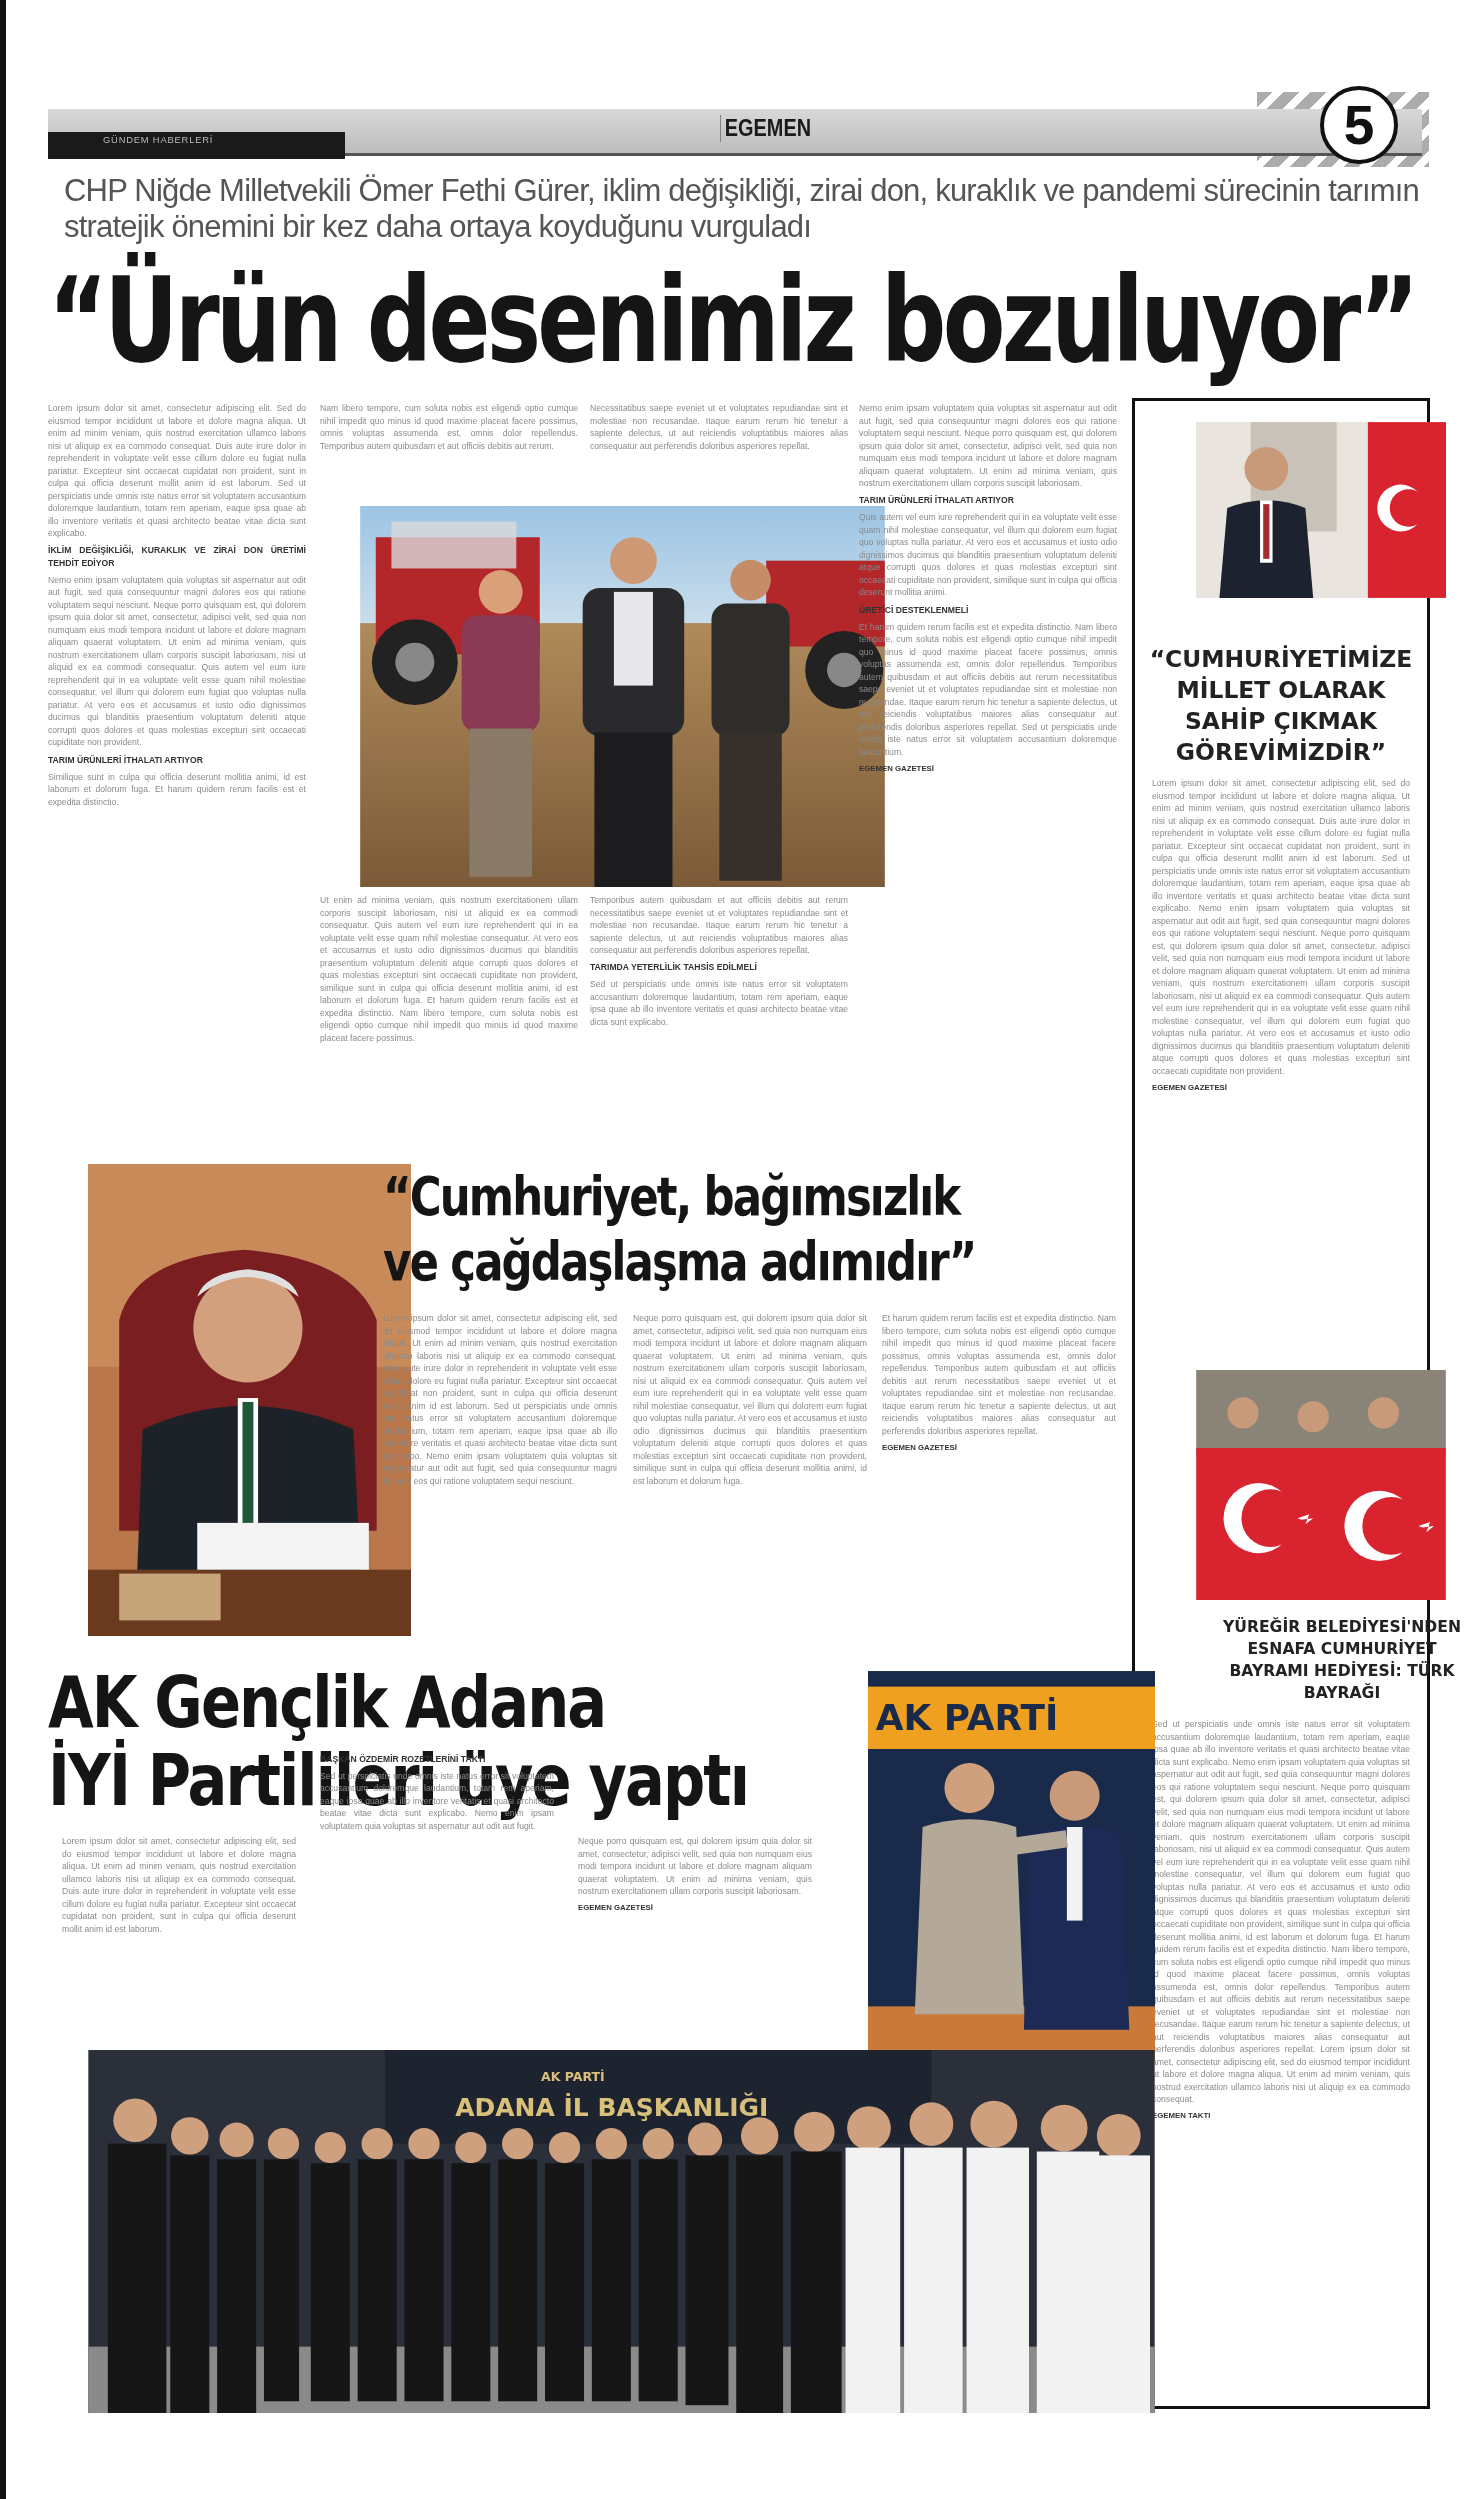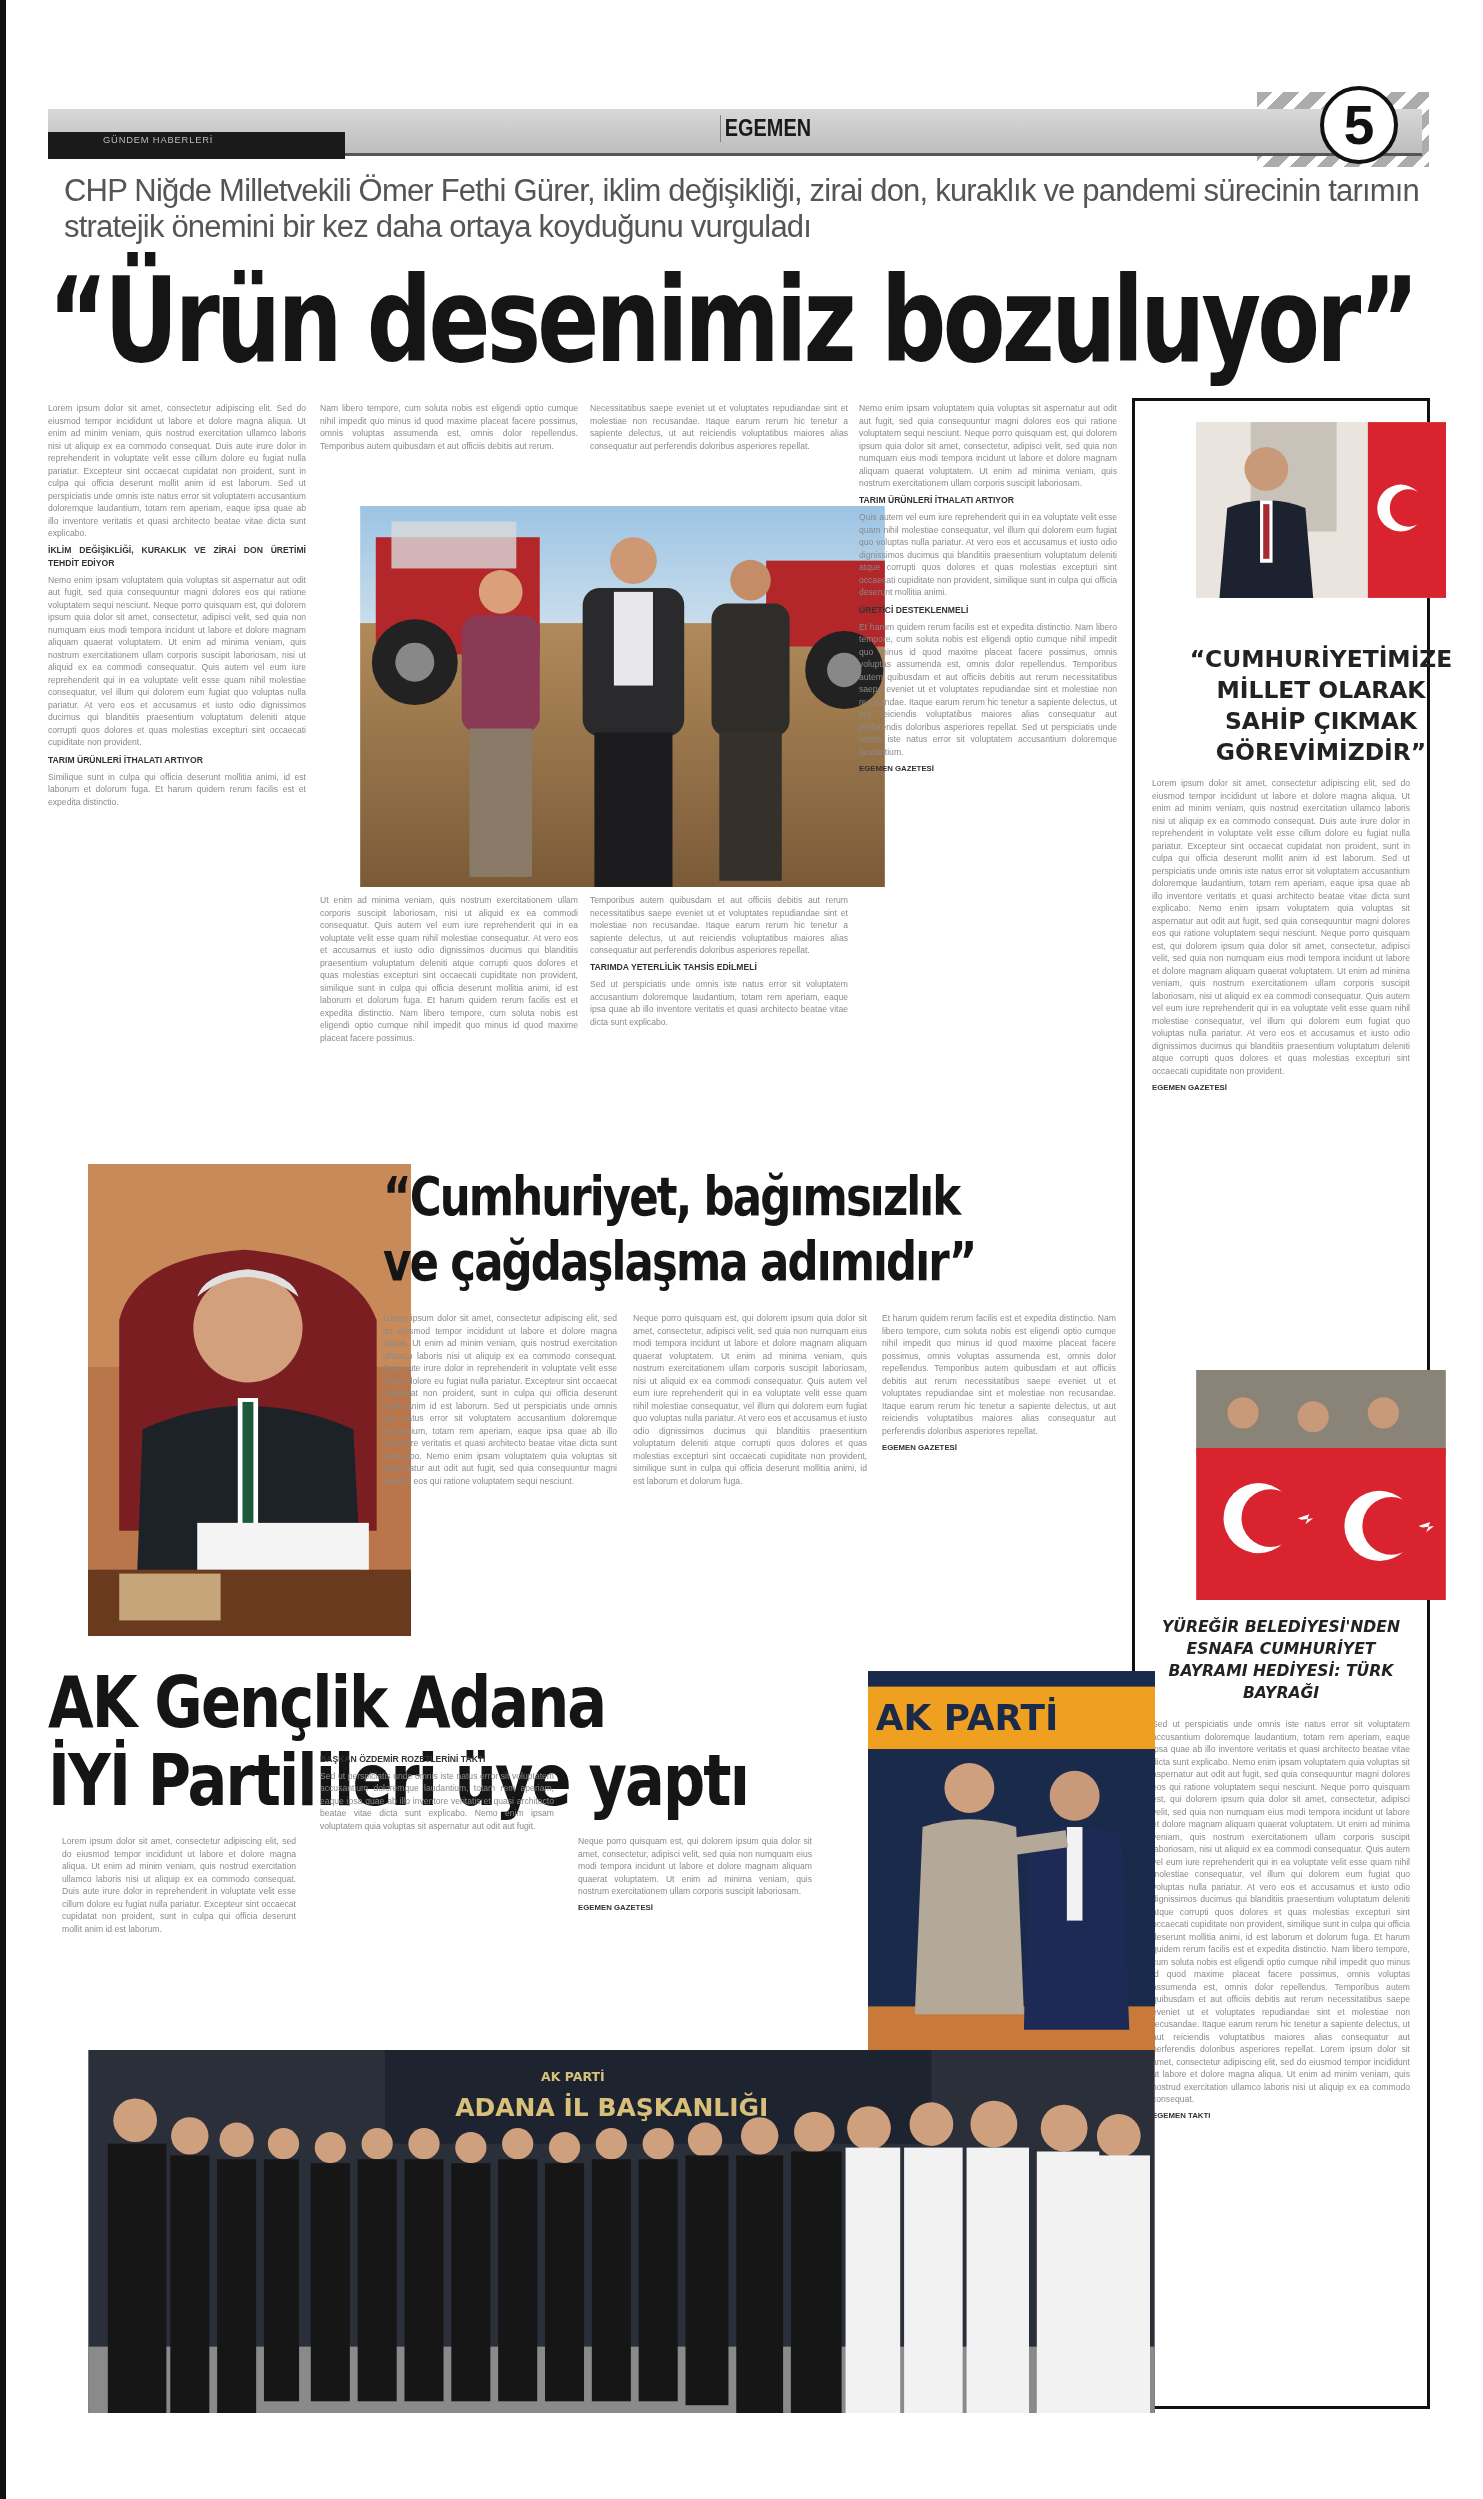--- a/index.html
+++ b/index.html
@@ -116,42 +116,42 @@
     <rect x="70" y="0" width="110" height="140" fill="#c9c2b8"></rect>
     <rect x="220" y="0" width="100" height="225" fill="#d9232e"></rect>
     <circle cx="262" cy="110" r="30" fill="#fff"></circle>
       <circle cx="272" cy="110" r="24" fill="#d9232e"></circle>
     <circle cx="90" cy="60" r="28" fill="#c99a7a"></circle>
     <path d="M30 225 L40 110 Q90 90 140 110 L150 225 Z" fill="#1d2230"></path>
     <rect x="82" y="100" width="16" height="80" fill="#fff"></rect>
     <rect x="86" y="105" width="8" height="70" fill="#a82a30"></rect>
   </svg>
 </div>
-<div class="abs sb-head" style="left:1148px;top:644px;width:266px;font-size:23.4px;line-height:31px;margin-left:40px;">“CUMHURİYETİMİZE MİLLET OLARAK SAHİP ÇIKMAK GÖREVİMİZDİR”</div>
+<div class="abs sb-head" style="left:1148px;top:644px;width:266px;font-size:23.4px;line-height:31px;">“CUMHURİYETİMİZE MİLLET OLARAK SAHİP ÇIKMAK GÖREVİMİZDİR”</div>
 <div class="abs col" style="left:1152px;top:777px;width:258px;height:535px;">
   <span>Lorem ipsum dolor sit amet, consectetur adipiscing elit, sed do eiusmod tempor incididunt ut labore et dolore magna aliqua. Ut enim ad minim veniam, quis nostrud exercitation ullamco laboris nisi ut aliquip ex ea commodo consequat. Duis aute irure dolor in reprehenderit in voluptate velit esse cillum dolore eu fugiat nulla pariatur. Excepteur sint occaecat cupidatat non proident, sunt in culpa qui officia deserunt mollit anim id est laborum. Sed ut perspiciatis unde omnis iste natus error sit voluptatem accusantium doloremque laudantium, totam rem aperiam, eaque ipsa quae ab illo inventore veritatis et quasi architecto beatae vitae dicta sunt explicabo. Nemo enim ipsam voluptatem quia voluptas sit aspernatur aut odit aut fugit, sed quia consequuntur magni dolores eos qui ratione voluptatem sequi nesciunt. Neque porro quisquam est, qui dolorem ipsum quia dolor sit amet, consectetur, adipisci velit, sed quia non numquam eius modi tempora incidunt ut labore et dolore magnam aliquam quaerat voluptatem. Ut enim ad minima veniam, quis nostrum exercitationem ullam corporis suscipit laboriosam, nisi ut aliquid ex ea commodi consequatur. Quis autem vel eum iure reprehenderit qui in ea voluptate velit esse quam nihil molestiae consequatur, vel illum qui dolorem eum fugiat quo voluptas nulla pariatur. At vero eos et accusamus et iusto odio dignissimos ducimus qui blanditiis praesentium voluptatum deleniti atque corrupti quos dolores et quas molestias excepturi sint occaecati cupiditate non provident.</span>
   <span class="sig">EGEMEN GAZETESİ</span>
 </div>
 <div class="abs photo" style="left:1156px;top:1370px;width:250px;height:230px;">
   <svg width="250" height="230" viewBox="0 0 320 295">
     <rect width="320" height="295" fill="#c9c0b6"></rect>
     <rect x="0" y="0" width="320" height="110" fill="#8a8378"></rect>
     <circle cx="60" cy="55" r="20" fill="#c99a7a"></circle>
       <circle cx="150" cy="60" r="20" fill="#c99a7a"></circle>
       <circle cx="240" cy="55" r="20" fill="#c99a7a"></circle>
     <rect x="0" y="100" width="320" height="195" fill="#d9232e"></rect>
     <circle cx="80" cy="190" r="45" fill="#fff"></circle>
       <circle cx="95" cy="190" r="37" fill="#d9232e"></circle>
     <polygon points="130,190 145,185 140,198 150,190 135,192" fill="#fff"></polygon>
     <circle cx="235" cy="200" r="45" fill="#fff"></circle>
       <circle cx="250" cy="200" r="37" fill="#d9232e"></circle>
     <polygon points="285,200 300,195 295,208 305,200 290,202" fill="#fff"></polygon>
   </svg>
 </div>
-<div class="abs sb-head" style="left:1148px;top:1616px;width:266px;font-size:15.6px;line-height:22px;font-style:italic;">YÜREĞİR BELEDİYESİ'NDEN ESNAFA CUMHURİYET BAYRAMI HEDİYESİ: TÜRK BAYRAĞI</div>
+<div class="abs sb-head" style="left:1209px;top:1616px;width:266px;font-size:15.6px;line-height:22px;">YÜREĞİR BELEDİYESİ'NDEN ESNAFA CUMHURİYET BAYRAMI HEDİYESİ: TÜRK BAYRAĞI</div>
 <div class="abs col" style="left:1152px;top:1718px;width:258px;height:679px;">
   <span>Sed ut perspiciatis unde omnis iste natus error sit voluptatem accusantium doloremque laudantium, totam rem aperiam, eaque ipsa quae ab illo inventore veritatis et quasi architecto beatae vitae dicta sunt explicabo. Nemo enim ipsam voluptatem quia voluptas sit aspernatur aut odit aut fugit, sed quia consequuntur magni dolores eos qui ratione voluptatem sequi nesciunt. Neque porro quisquam est, qui dolorem ipsum quia dolor sit amet, consectetur, adipisci velit, sed quia non numquam eius modi tempora incidunt ut labore et dolore magnam aliquam quaerat voluptatem. Ut enim ad minima veniam, quis nostrum exercitationem ullam corporis suscipit laboriosam, nisi ut aliquid ex ea commodi consequatur. Quis autem vel eum iure reprehenderit qui in ea voluptate velit esse quam nihil molestiae consequatur, vel illum qui dolorem eum fugiat quo voluptas nulla pariatur. At vero eos et accusamus et iusto odio dignissimos ducimus qui blanditiis praesentium voluptatum deleniti atque corrupti quos dolores et quas molestias excepturi sint occaecati cupiditate non provident, similique sunt in culpa qui officia deserunt mollitia animi, id est laborum et dolorum fuga. Et harum quidem rerum facilis est et expedita distinctio. Nam libero tempore, cum soluta nobis est eligendi optio cumque nihil impedit quo minus id quod maxime placeat facere possimus, omnis voluptas assumenda est, omnis dolor repellendus. Temporibus autem quibusdam et aut officiis debitis aut rerum necessitatibus saepe eveniet ut et voluptates repudiandae sint et molestiae non recusandae. Itaque earum rerum hic tenetur a sapiente delectus, ut aut reiciendis voluptatibus maiores alias consequatur aut perferendis doloribus asperiores repellat. Lorem ipsum dolor sit amet, consectetur adipiscing elit, sed do eiusmod tempor incididunt ut labore et dolore magna aliqua. Ut enim ad minim veniam, quis nostrud exercitation ullamco laboris nisi ut aliquip ex ea commodo consequat.</span>
   <span class="sig">EGEMEN TAKTI</span>
 </div>
 
 <div class="abs photo" style="left:48px;top:1164px;width:323px;height:472px;">
   <svg width="323" height="472" viewBox="0 0 414 605">
     <rect width="414" height="605" fill="#b8764a"></rect>
     <rect x="0" y="0" width="414" height="260" fill="#c98a5a"></rect>
     <path d="M40 200 Q60 120 200 110 Q340 120 370 200 L370 470 L40 470 Z" fill="#7a1e22"></path>

